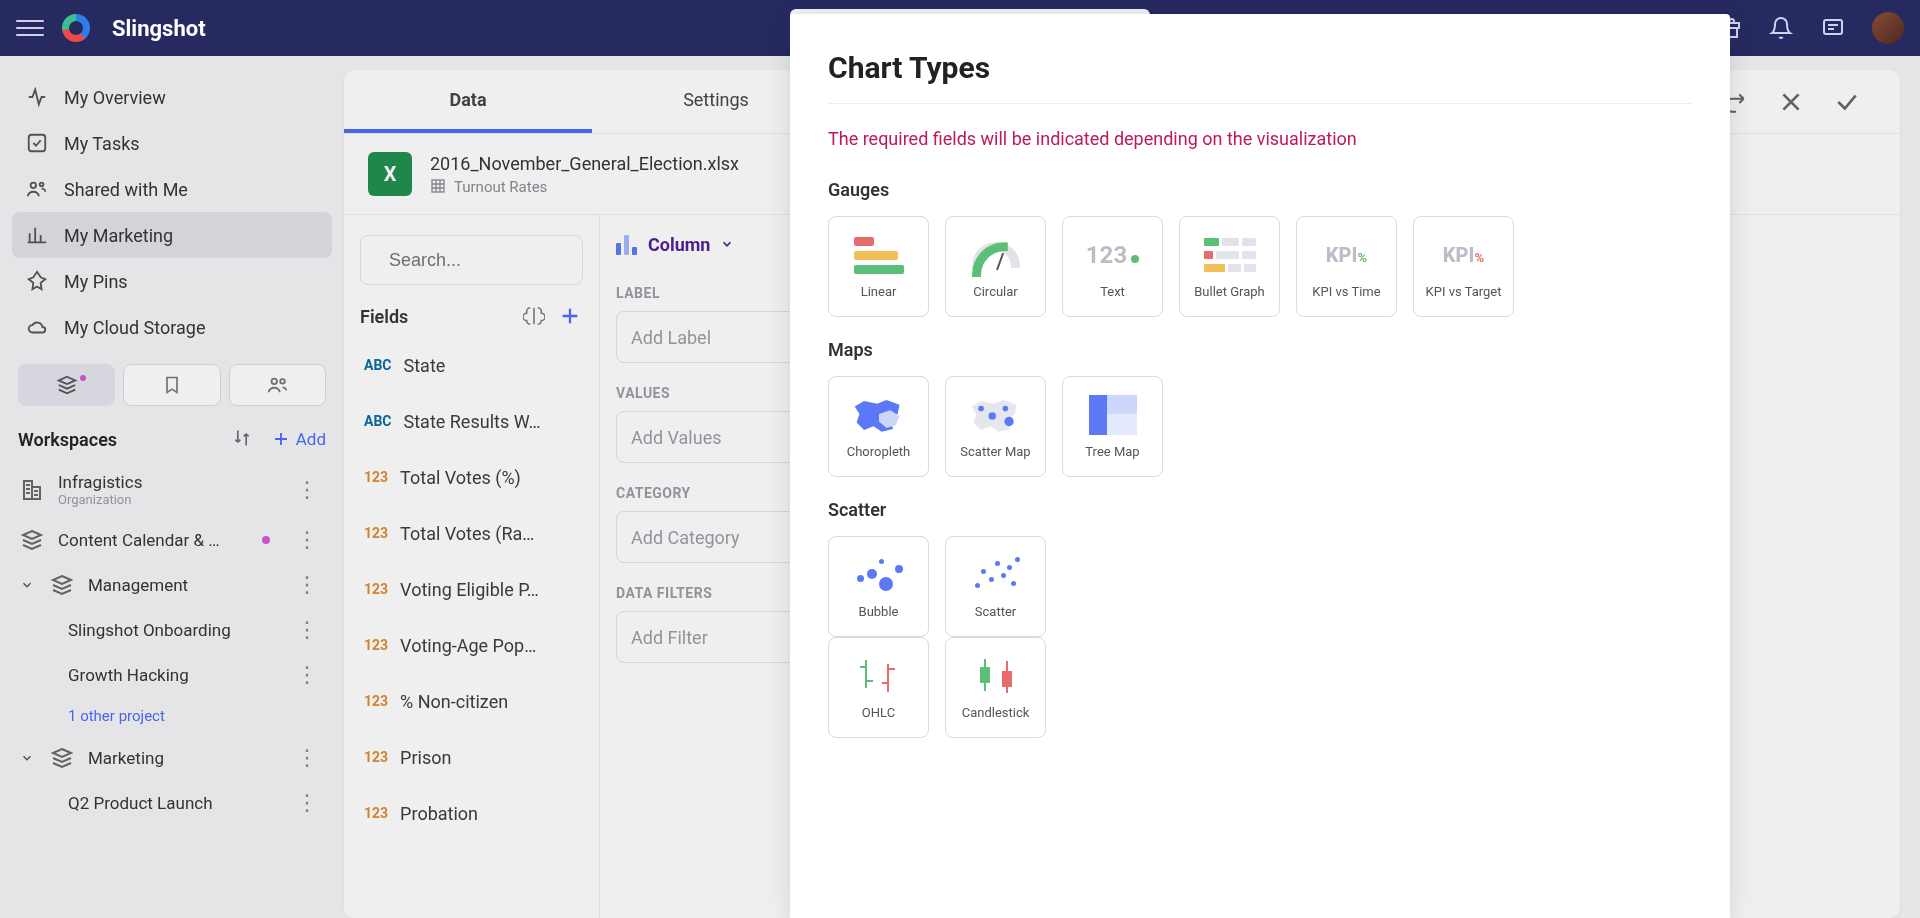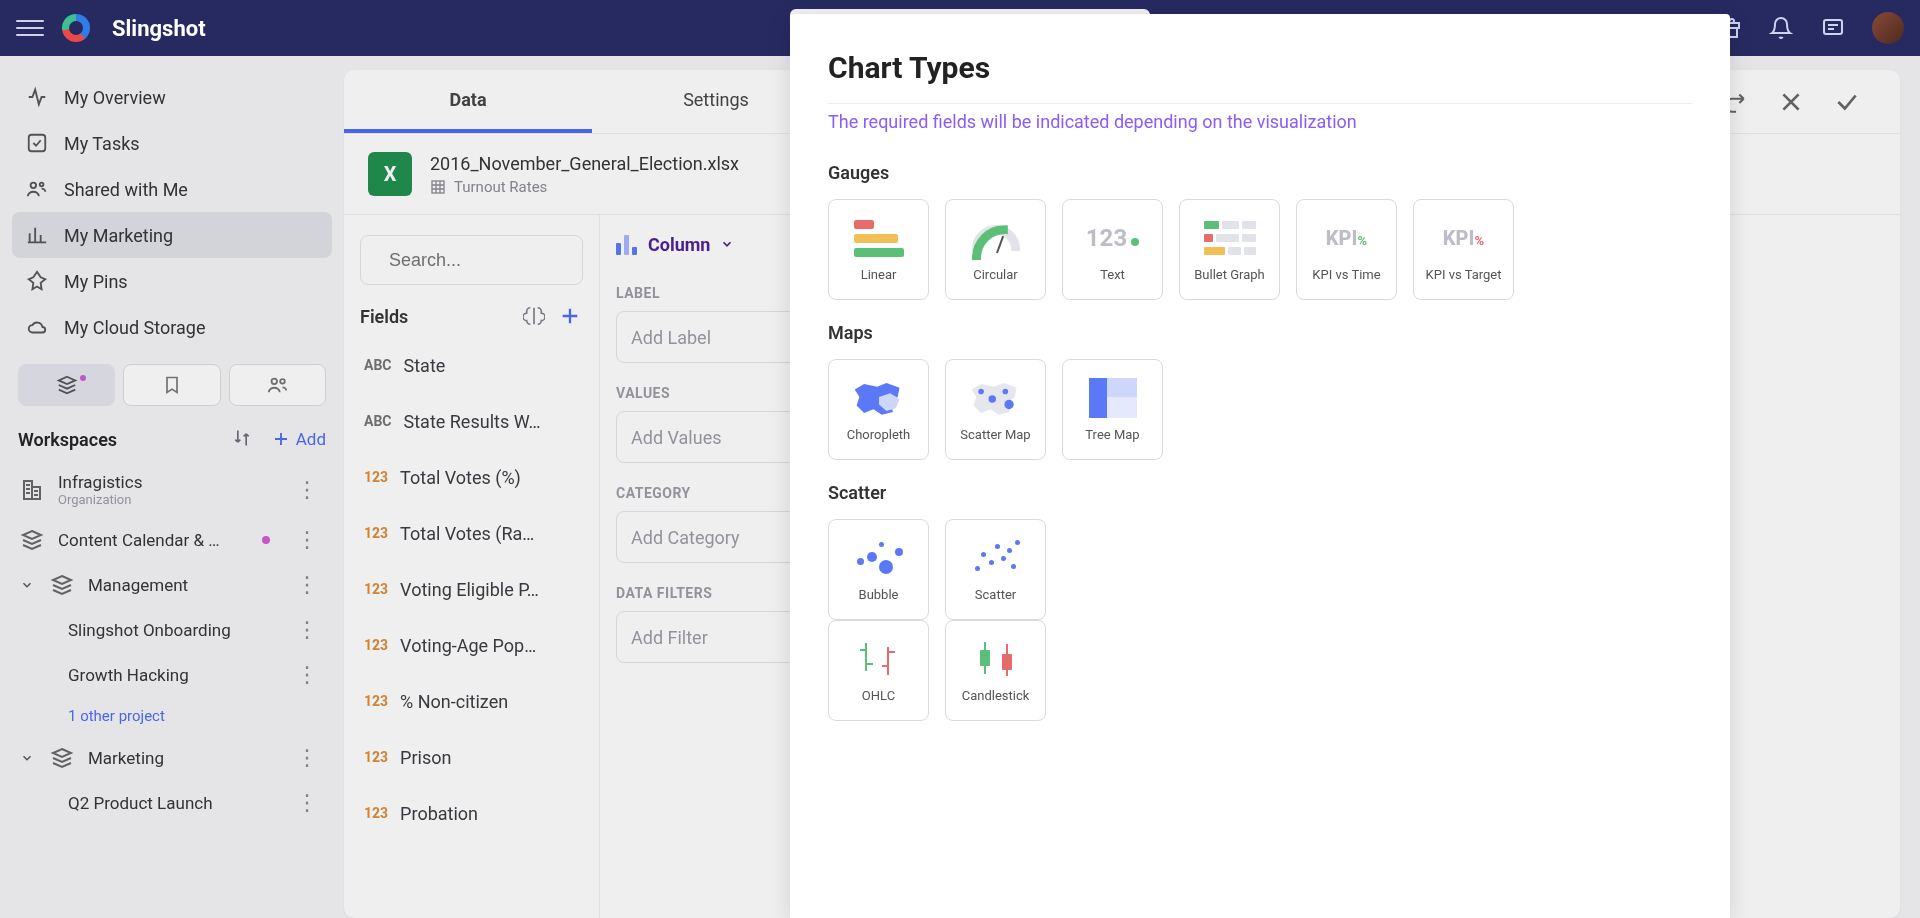--- a/index.html
+++ b/index.html
@@ -49,52 +49,52 @@
   .tabs { display:flex; height:64px; border-bottom:1px solid #eee; }
   .tab { width:248px; display:flex; align-items:center; justify-content:center; font-size:18px; color:#444; cursor:pointer; border-bottom:4px solid transparent; }
   .tab.active { font-weight:700; border-bottom-color:#4a6cf7; }
   .tabs-right { margin-left:auto; display:flex; align-items:center; gap:30px; padding-right:40px; }
   .tabs-right .ico { width:26px; height:26px; color:#666; cursor:pointer; display:flex; align-items:center; justify-content:center; }
   .tabs-right .ico svg { width:26px; height:26px; }
   .file-row { display:flex; align-items:center; gap:18px; padding:18px 24px; }
   .xls-badge { width:44px; height:44px; border-radius:6px; background:#1d8f4a; color:#fff; display:flex; align-items:center; justify-content:center; font-weight:700; font-size:20px; }
   .file-info { display:flex; flex-direction:column; gap:4px; }
   .file-name { font-size:18px; color:#333; }
-  .file-sub { display:flex; align-items:center; gap:8px; color:#8a8a94; font-size:15px; }
+  .file-sub { display:flex; align-items:flex-start; gap:8px; color:#8a8a94; font-size:15px; }
   .grid-icn { width:16px; height:16px; }
   .editor { display:flex; flex:1; border-top:1px solid #eee; min-height:0; }
   .col { padding:20px 16px; }
   .col1 { width:256px; border-right:1px solid #eee; display:flex; flex-direction:column; }
   .search-box { height:50px; border:1px solid #e3e3ea; border-radius:8px; display:flex; align-items:center; gap:14px; padding:0 14px; color:#9b9ba5; margin-bottom:18px; }
   .search-box svg { width:22px; height:22px; color:#888; }
   .search-input { border:none; outline:none; flex:1; font-size:18px; color:#333; background:transparent; }
   .fields-head { display:flex; align-items:center; margin-bottom:10px; }
   .fields-title { font-size:18px; font-weight:600; color:#333; flex:1; }
   .brain-icn, .plus-icn { width:26px; height:26px; color:#7d7d8a; cursor:pointer; margin-left:10px; display:flex; align-items:center; justify-content:center; }
   .plus-icn { color:#4a6cf7; }
   .field-list { display:flex; flex-direction:column; gap:4px; overflow:hidden; }
   .field { display:flex; align-items:center; gap:12px; height:52px; padding:0 4px; font-size:18px; color:#3a3a3f; cursor:grab; }
-  .ft-abc { font-size:14px; font-weight:700; color:#737373; }
+  .ft-abc { font-size:14px; font-weight:700; color:#0369a1; }
   .ft-123 { font-size:14px; font-weight:700; color:#e08a2f; }
   .fd-name { flex:1; white-space:nowrap; overflow:hidden; text-overflow:ellipsis; }
   .col2 { width:220px; border-right:1px solid #eee; display:flex; flex-direction:column; gap:22px; padding-top:14px; }
   .viz-select { display:flex; align-items:center; gap:10px; font-size:18px; font-weight:700; color:#4c1d95; cursor:pointer; padding:4px 0 8px 0; }
   .viz-thumb { width:22px; height:22px; display:flex; align-items:flex-end; gap:3px; }
   .viz-thumb span { width:5px; background:#5b79f7; border-radius:1px; }
   .vt1{height:12px;} .vt2{height:20px; background:#a8b6fb !important;} .vt3{height:8px;}
   .sec-label { font-size:14px; font-weight:700; letter-spacing:.5px; color:#9b9ba5; }
   .drop-box { height:52px; border:1px solid #e3e3ea; border-radius:8px; display:flex; align-items:center; padding:0 14px; color:#9b9ba5; font-size:18px; }
   .section { display:flex; flex-direction:column; gap:10px; }
   .col3 { flex:1; }
   
   .dim { position:absolute; inset:56px 0 0 0; background:rgba(50,50,60,0.08); pointer-events:none; }
   
   .popup { position:absolute; top:14px; left:790px; width:940px; bottom:0; background:#fff; border-radius:4px 4px 0 0; box-shadow:0 4px 24px rgba(0,0,0,0.12); display:flex; flex-direction:column; padding:36px 38px 0 38px; z-index:20; }
   .popup-title { font-size:30px; font-weight:700; color:#222; padding-bottom:18px; border-bottom:1px solid #eee; }
-  .popup-sub { font-size:18px; color:#8b5cf6; margin:7px 0 8px 0; }
+  .popup-sub { font-size:18px; color:#be185d; margin:24px 0 8px 0; }
   .popup-scroll { flex:1; overflow-y:auto; padding-right:6px; margin-top:12px; }
   .group-label { font-size:18px; font-weight:600; color:#333; margin:22px 0 16px 0; }
   .group-label:first-child { margin-top:10px; }
   .tile-row { display:flex; flex-wrap:wrap; gap:16px; }
   .tile { width:101px; height:101px; border:1px solid #d9d9e0; border-radius:8px; display:flex; flex-direction:column; align-items:center; justify-content:center; gap:8px; cursor:pointer; }
   .tile .tvis { width:56px; height:44px; display:flex; align-items:center; justify-content:center; }
   .tile .tlabel { font-size:13px; color:#555; text-align:center; line-height:1.1; }
   
   .linear { display:flex; flex-direction:column; gap:5px; align-items:flex-start; width:50px; }
   .linear span { height:9px; border-radius:2px; }

